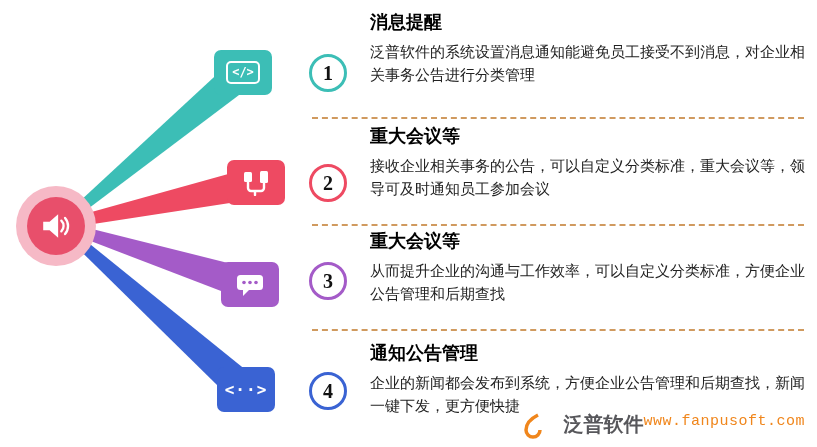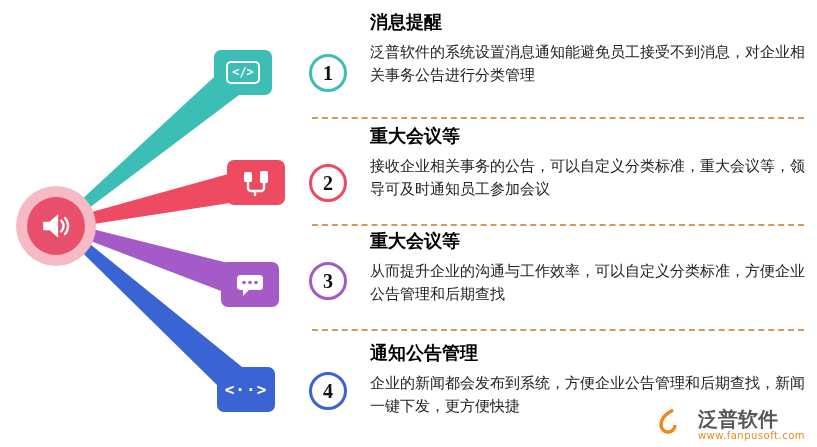--- a/index.html
+++ b/index.html
@@ -32,23 +32,23 @@
   .s1{top:10px}.s2{top:124px}.s3{top:229px}.s4{top:341px}
   .title{font-size:18px;font-weight:bold;color:#000;margin:0 0 7px 0;}
   .body-text{font-size:15px;color:#222;line-height:1.5;margin:0;}
 
   
   .sep{position:absolute;left:312px;width:492px;height:0;border-top:2px dashed #d09a5f;}
   .sep1{top:117px}.sep2{top:224px}.sep3{top:329px}
 
   
   .logo{position:absolute;right:12px;bottom:6px;display:flex;align-items:flex-start;gap:5px;z-index:2;}
-  .logo-texts{display:flex;flex-direction:column;align-items:flex-start;margin-left:15px;}
+  .logo-texts{display:flex;align-items:flex-start;margin-left:15px;}
   .logo-name{font-size:20px;font-weight:bold;color:#57575b;line-height:1.1;}
-  .logo-url{font-size:10px;color:#f0861c;letter-spacing:0.5px;}
+  .logo-url{font-size:15px;color:#f0861c;letter-spacing:0.5px;font-family:Liberation Mono, monospace;}
 </style>
 </head>
 <body>
 
 <div class="canvas">
 
   <svg class="ribbons" width="817" height="447" viewBox="0 0 817 447">
     <polygon points="62.6,228.1 253.3,84.3 232.7,59.7 57.4,221.9" fill="#3cbeb6"></polygon>
     <polygon points="60.8,228.9 258.4,198.6 251.6,167.4 59.2,221.1" fill="#ee4a62"></polygon>
     <polygon points="58.8,228.8 245.2,300.3 254.8,269.7 61.2,221.2" fill="#a45bc8"></polygon>

